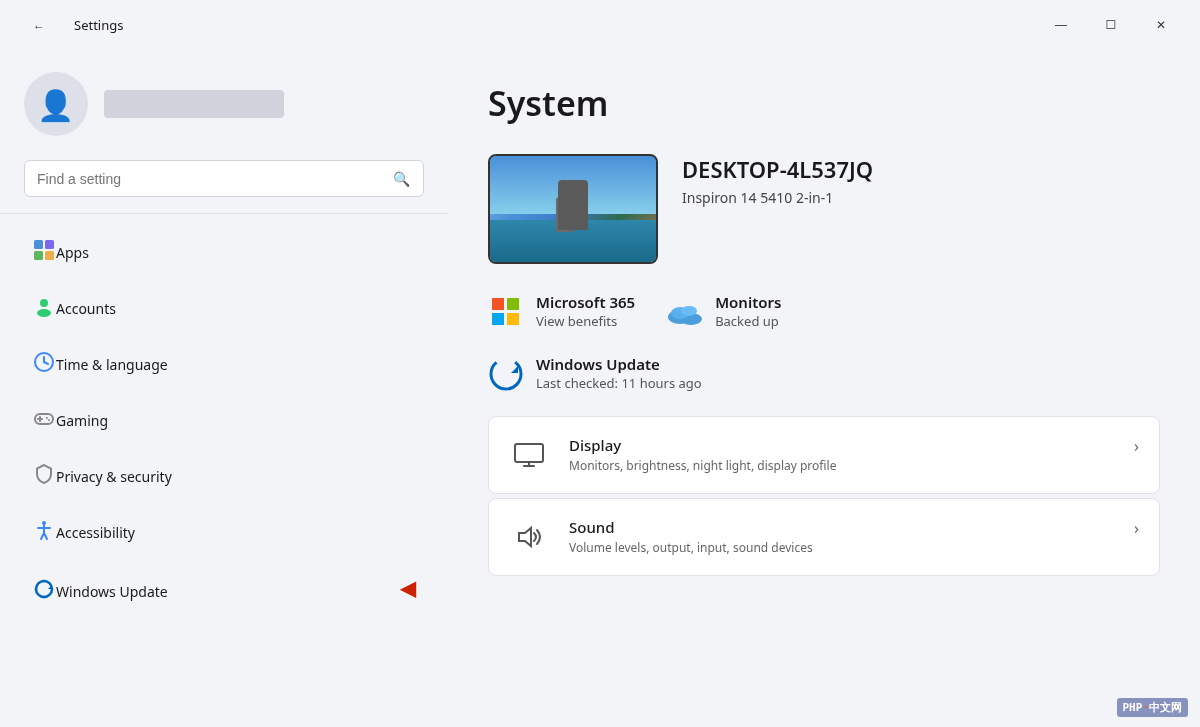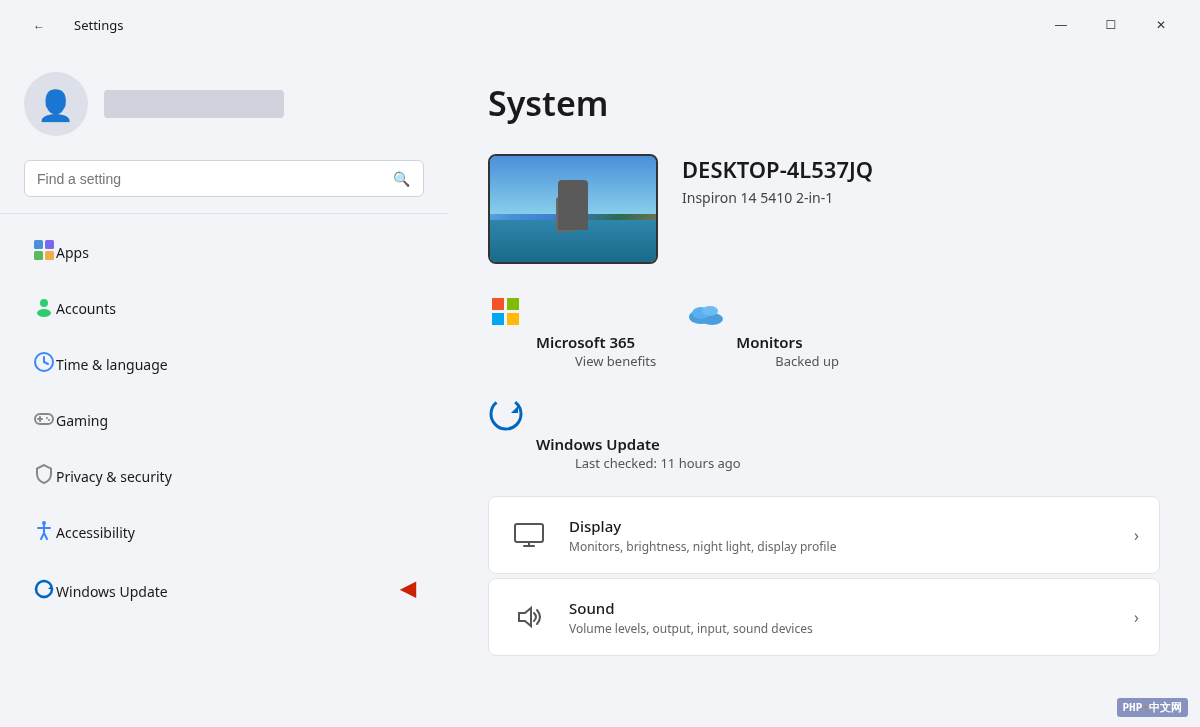--- a/index.html
+++ b/index.html
@@ -266,26 +266,24 @@
       align-items: center;
       justify-content: center;
       flex-shrink: 0;
       margin-top: 2px;
     }
     .info-card-text {}
     .info-card-title {
       font-size: 15px;
       font-weight: 600;
       color: #1a1a1a;
-      margin-top: 40px;
     }
     .info-card-subtitle {
       font-size: 13px;
       color: #555;
-      margin-left: 39px;
     }
 
     
     .ms-logo {
       display: grid;
       grid-template-columns: 1fr 1fr;
       gap: 2px;
       width: 28px;
       height: 28px;
     }
@@ -304,21 +302,21 @@
     }
 
     
     .settings-tiles {
       display: flex;
       flex-direction: column;
       gap: 2px;
     }
     .settings-tile {
       display: flex;
-      align-items: center;
+      align-items: flex-start;
       background: white;
       border-radius: 8px;
       padding: 18px 20px;
       gap: 20px;
       cursor: pointer;
       border: 1px solid #e0e2e8;
     }
     .tile-icon {
       width: 40px;
       height: 40px;

